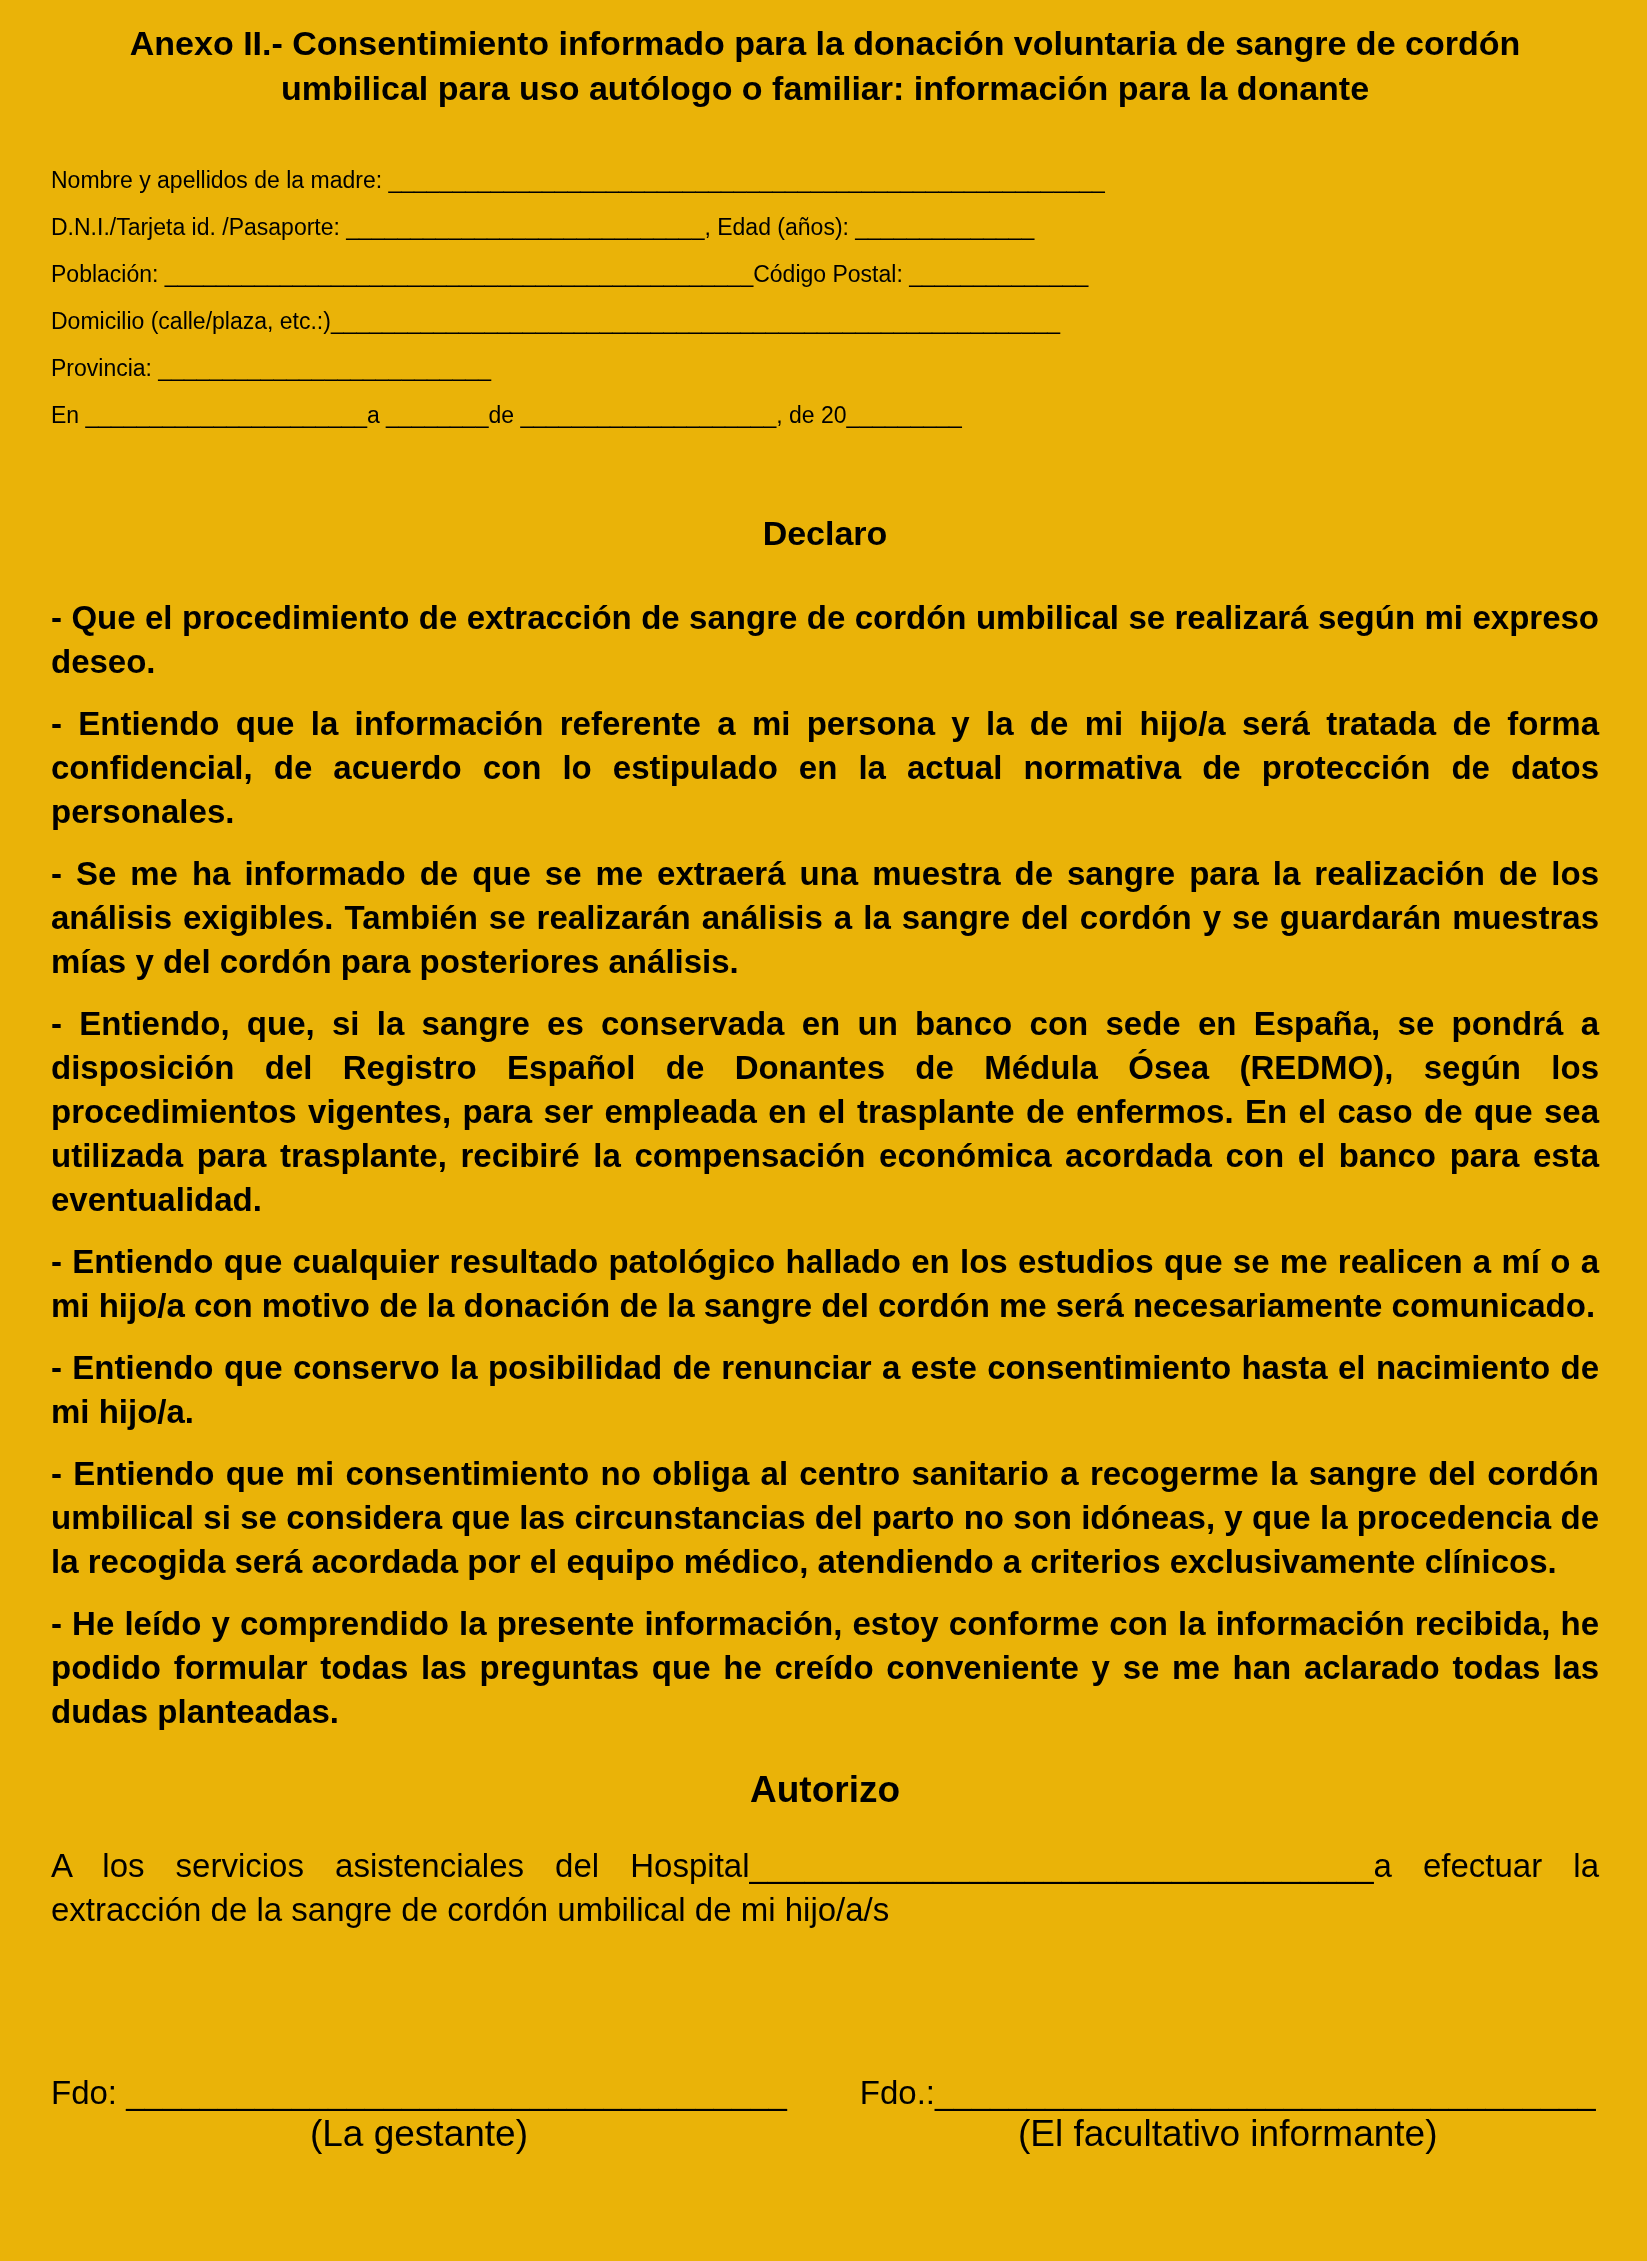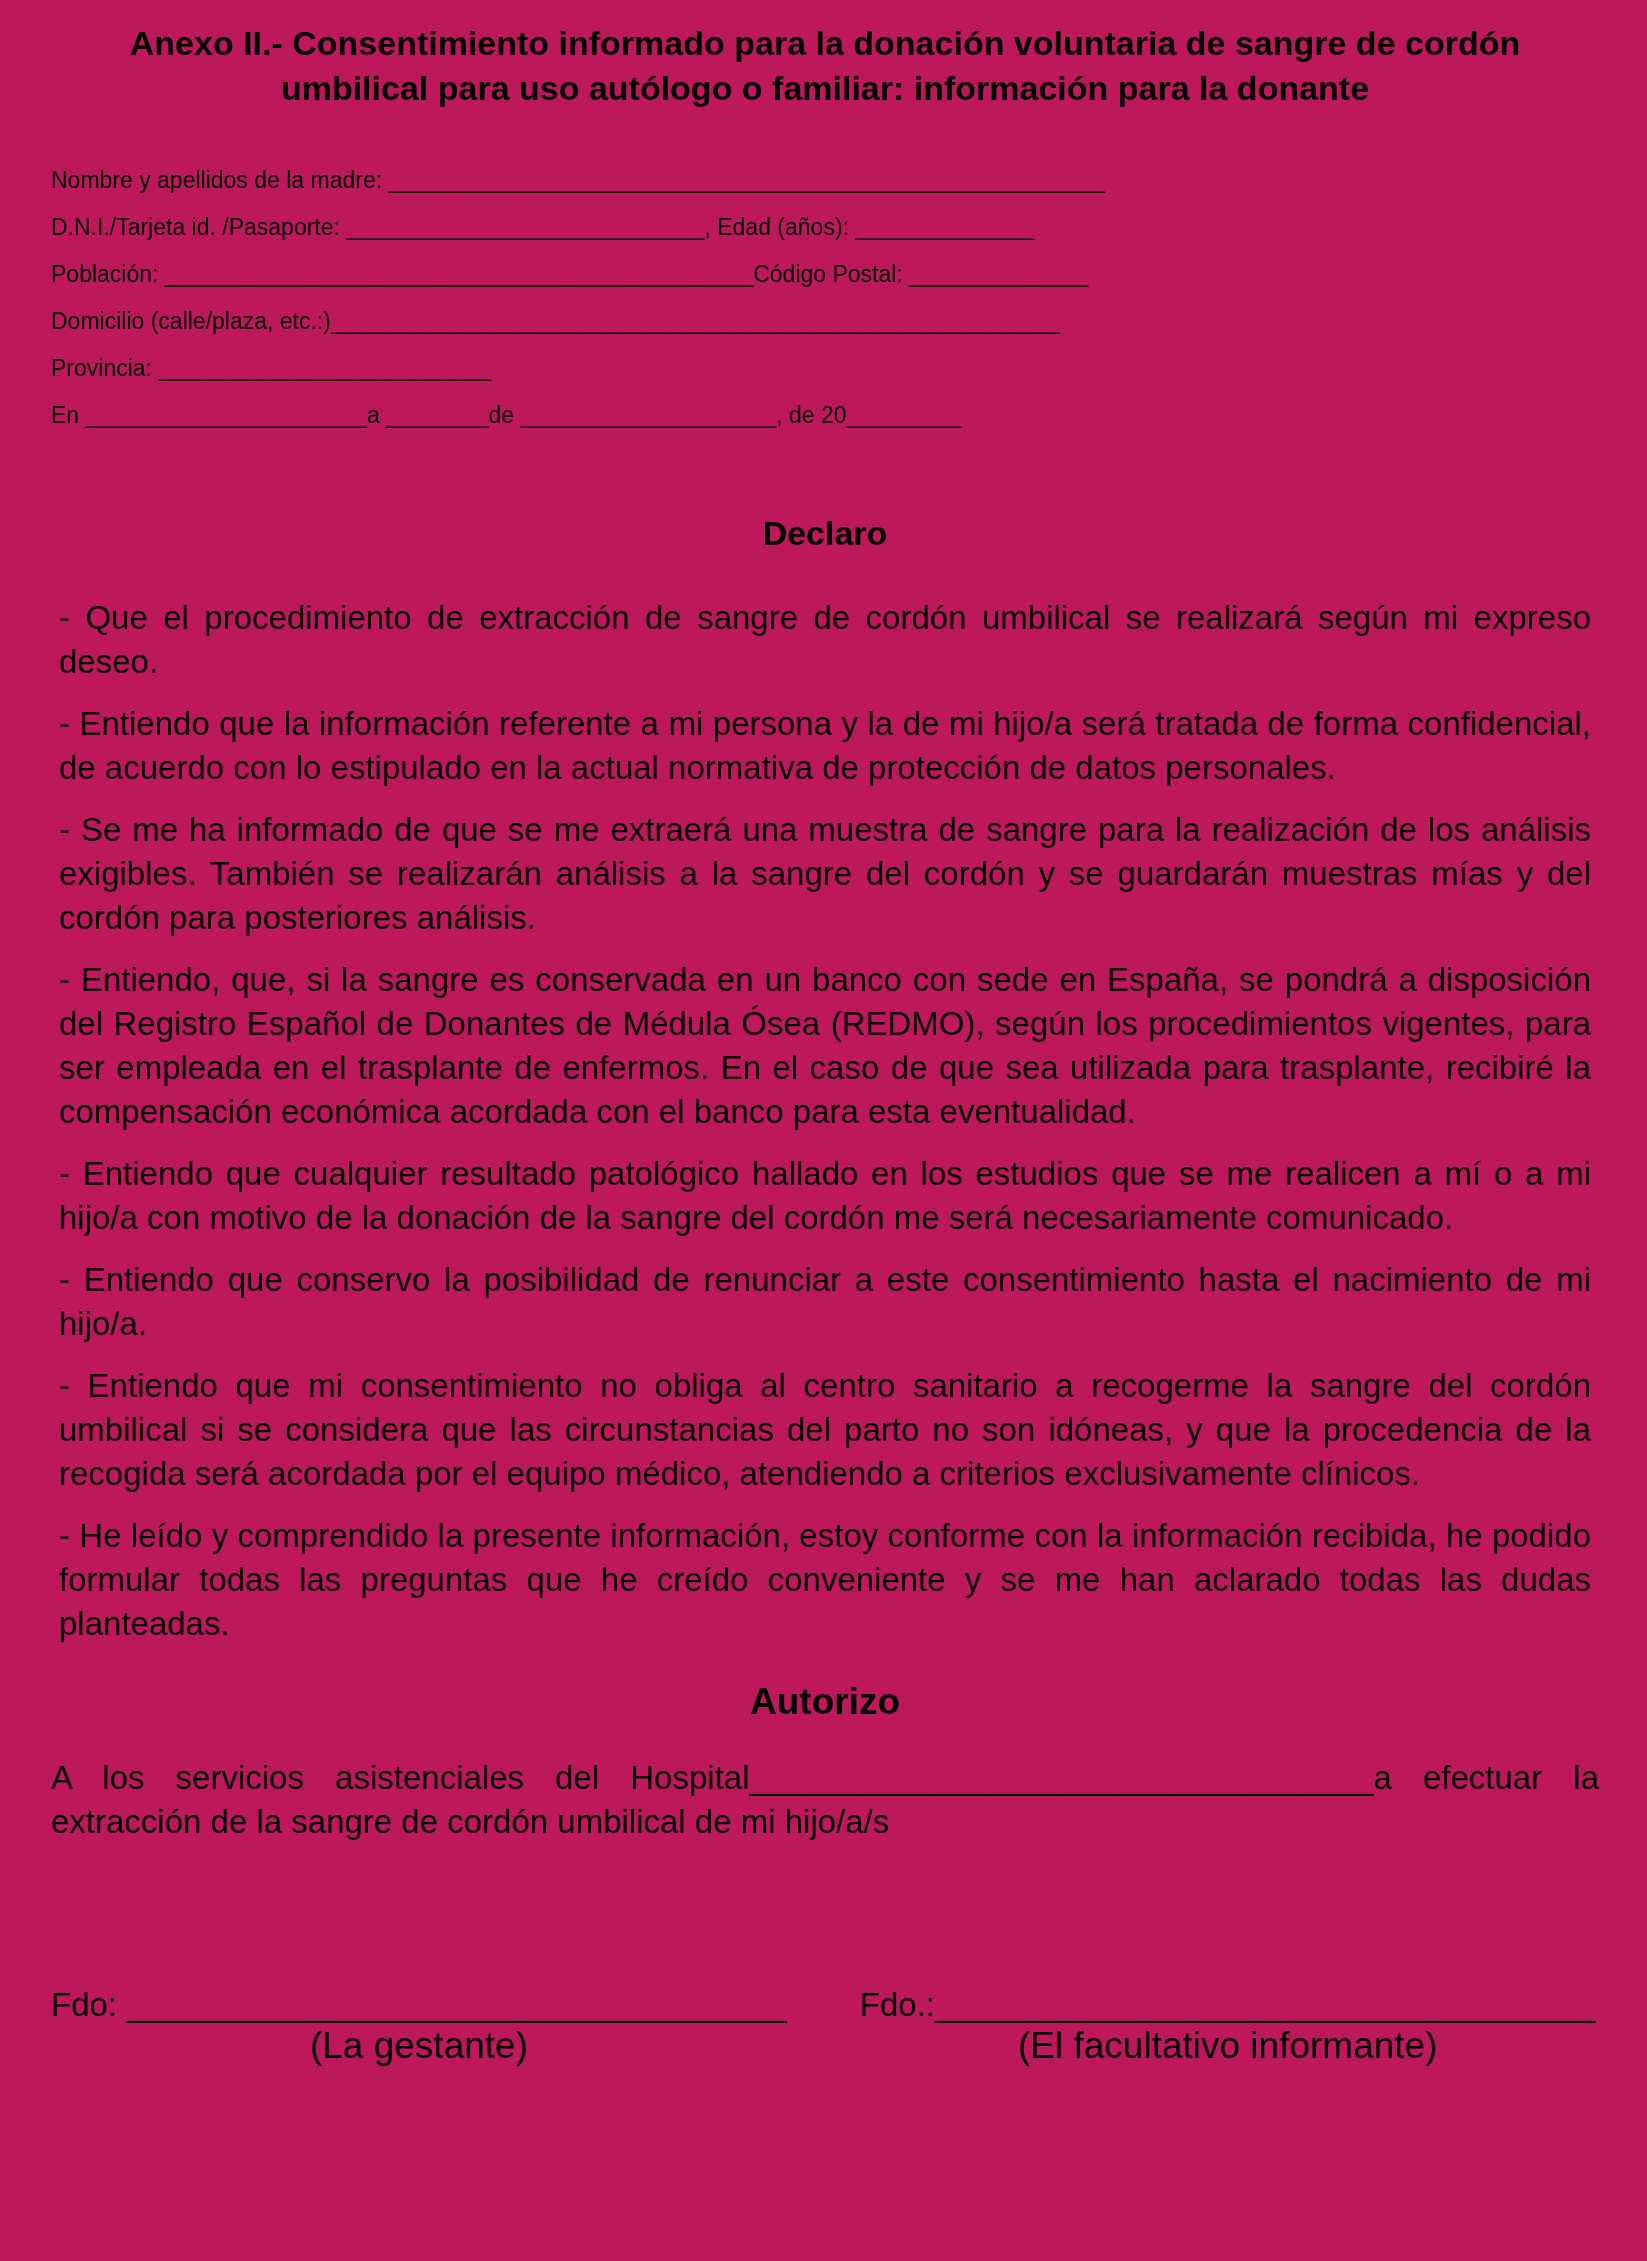--- a/index.html
+++ b/index.html
@@ -10,21 +10,21 @@
   body {
     width: 1648px;
     color: #000000;
     font-family: "Liberation Sans", "DejaVu Sans", sans-serif;
   }
   .page {
     box-sizing: border-box;
     width: 1648px;
     min-height: 2261px;
     padding: 21.3px 49px 16.4px 51px;
-    background: #be185d;
+    background: #eab308;
   }
   .title {
     font-weight: bold;
     font-size: 34px;
     line-height: 45px;
     text-align: center;
     margin: 0 0 46px 0;
   }
   .title-line { white-space: nowrap; }
   .fields {
@@ -39,21 +39,21 @@
     font-weight: bold;
     font-size: 34px;
     line-height: 44px;
     text-align: center;
     margin: 72px 0 41px 0;
   }
   .section-heading.autorizo {
     font-size: 37px;
     margin: 34px 0 32px 0;
   }
-  .declarations { margin: 8px; }
+  .declarations { margin: 0; font-weight: bold; }
   .para {
     font-size: 33px;
     line-height: 44px;
     text-align: justify;
     margin: 0 0 18px 0;
   }
   .authorization {
     font-size: 33px;
     line-height: 44px;
     text-align: justify;

